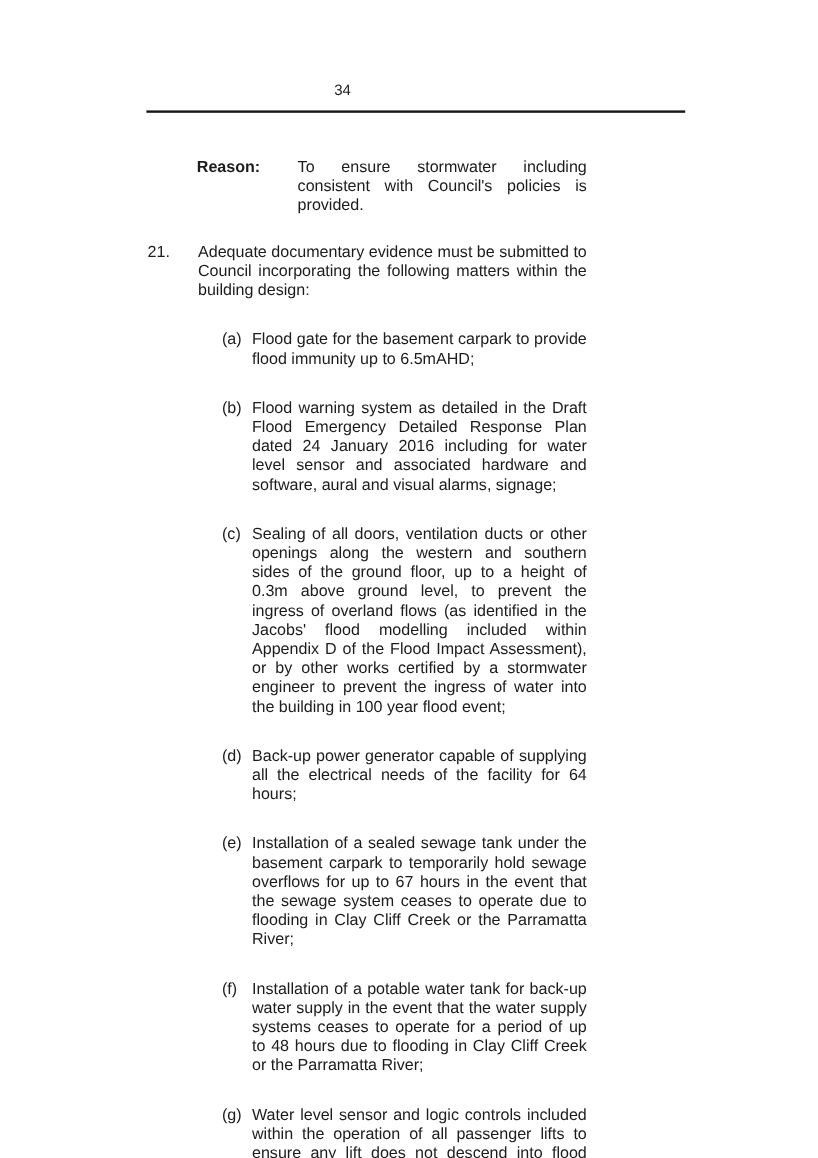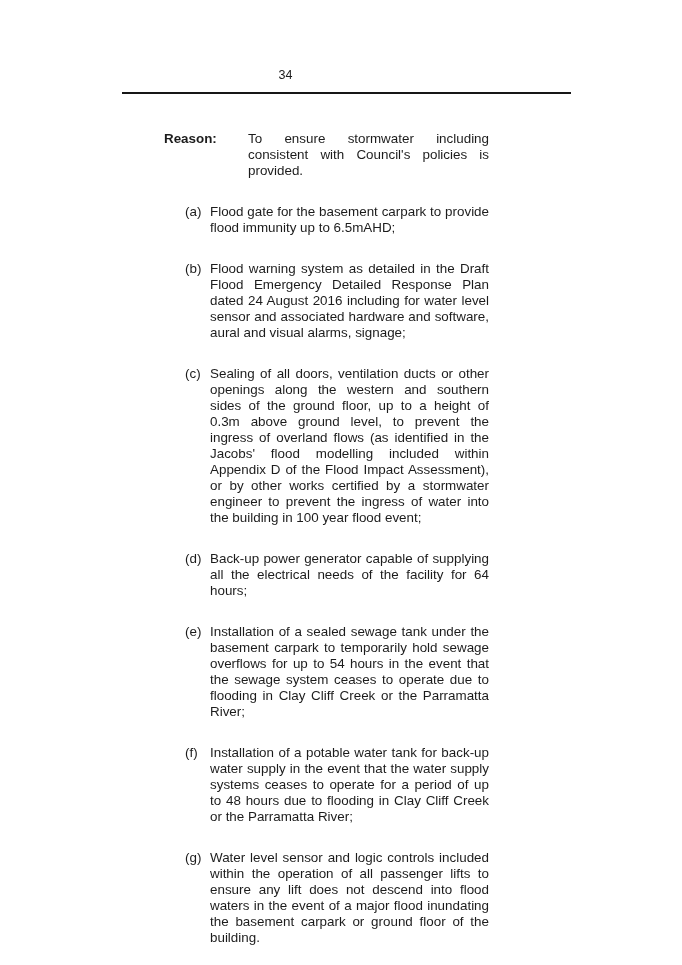--- a/index.html
+++ b/index.html
@@ -85,46 +85,50 @@
 
   <div class="page-number">34</div>
 
   <div class="header-rule"></div>
 
   <div class="reason-top">
     <span class="reason-label">Reason:</span>
     <div class="reason-text">To ensure stormwater including consistent with Council's policies is provided.</div>
   </div>
 
+  <div class="condition">
+    <span class="item-number">21.</span>
+    <div class="item-text">Adequate documentary evidence must be submitted to Council incorporating the following matters within the building design:</div>
+  </div>
 
   <div class="subitem-list">
 
     <div class="subitem">
       <span class="subitem-label">(a)</span>
       <div class="subitem-text">Flood gate for the basement carpark to provide flood immunity up to 6.5mAHD;</div>
     </div>
 
     <div class="subitem">
       <span class="subitem-label">(b)</span>
-      <div class="subitem-text">Flood warning system as detailed in the Draft Flood Emergency Detailed Response Plan dated 24 August 2016 including for water level sensor and associated hardware and software, aural and visual alarms, signage;</div>
+      <div class="subitem-text">Flood warning system as detailed in the Draft Flood Emergency Detailed Response Plan dated 24 January 2016 including for water level sensor and associated hardware and software, aural and visual alarms, signage;</div>
     </div>
 
     <div class="subitem">
       <span class="subitem-label">(c)</span>
       <div class="subitem-text">Sealing of all doors, ventilation ducts or other openings along the western and southern sides of the ground floor, up to a height of 0.3m above ground level, to prevent the ingress of overland flows (as identified in the Jacobs' flood modelling included within Appendix D of the Flood Impact Assessment), or by other works certified by a stormwater engineer to prevent the ingress of water into the building in 100 year flood event;</div>
     </div>
 
     <div class="subitem">
       <span class="subitem-label">(d)</span>
       <div class="subitem-text">Back-up power generator capable of supplying all the electrical needs of the facility for 64 hours;</div>
     </div>
 
     <div class="subitem">
       <span class="subitem-label">(e)</span>
-      <div class="subitem-text">Installation of a sealed sewage tank under the basement carpark to temporarily hold sewage overflows for up to 54 hours in the event that the sewage system ceases to operate due to flooding in Clay Cliff Creek or the Parramatta River;</div>
+      <div class="subitem-text">Installation of a sealed sewage tank under the basement carpark to temporarily hold sewage overflows for up to 67 hours in the event that the sewage system ceases to operate due to flooding in Clay Cliff Creek or the Parramatta River;</div>
     </div>
 
     <div class="subitem">
       <span class="subitem-label">(f)</span>
       <div class="subitem-text">Installation of a potable water tank for back-up water supply in the event that the water supply systems ceases to operate for a period of up to 48 hours due to flooding in Clay Cliff Creek or the Parramatta River;</div>
     </div>
 
     <div class="subitem">
       <span class="subitem-label">(g)</span>
       <div class="subitem-text">Water level sensor and logic controls included within the operation of all passenger lifts to ensure any lift does not descend into flood waters in the event of a major flood inundating the basement carpark or ground floor of the building.</div>

